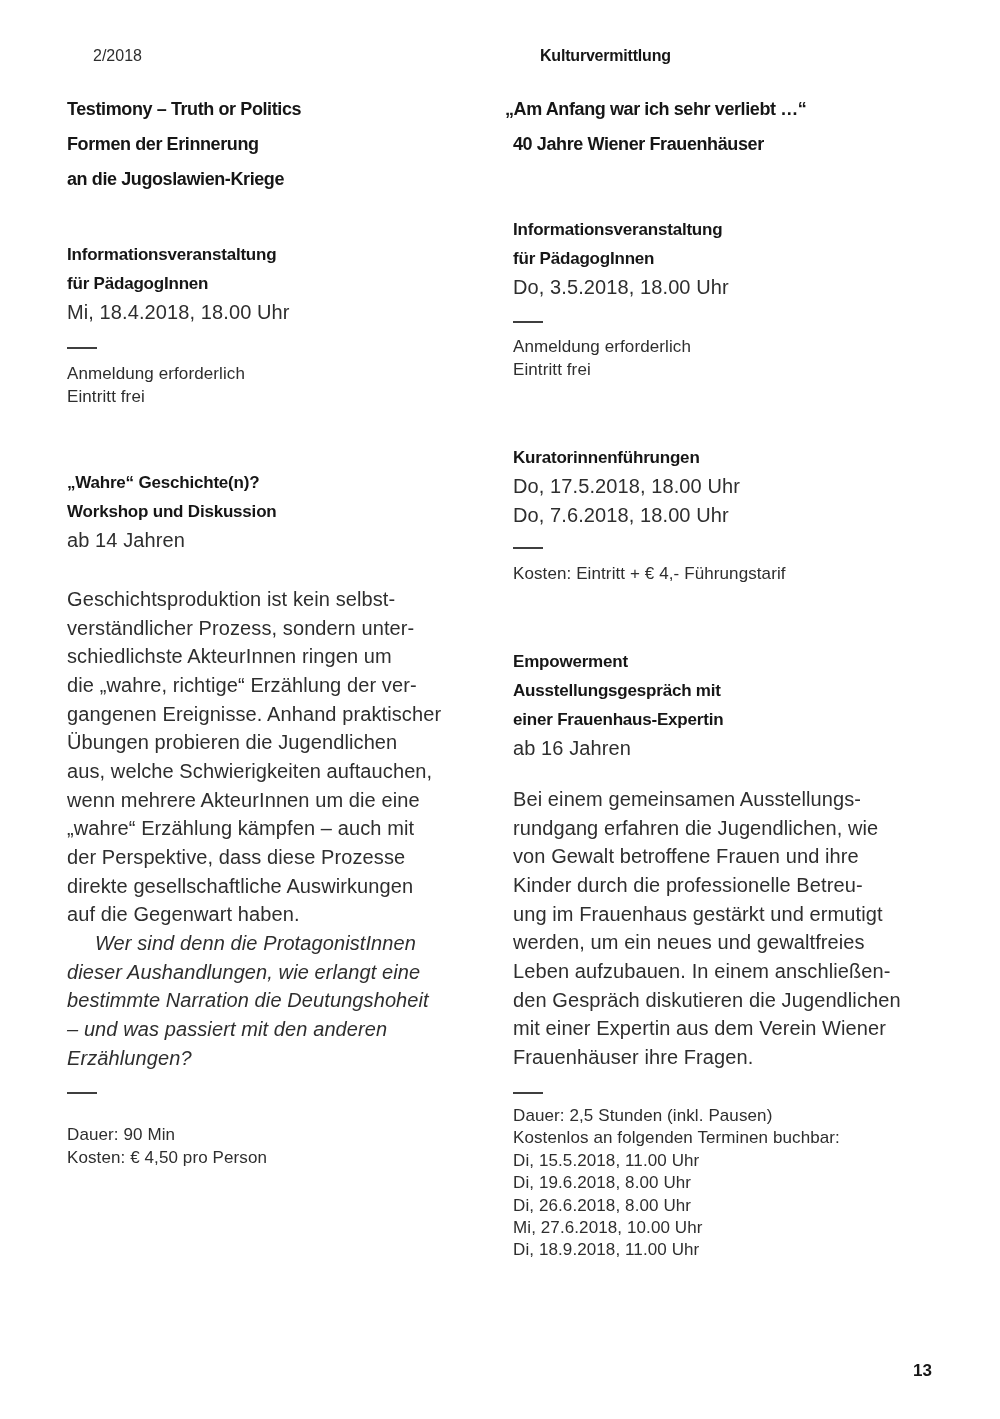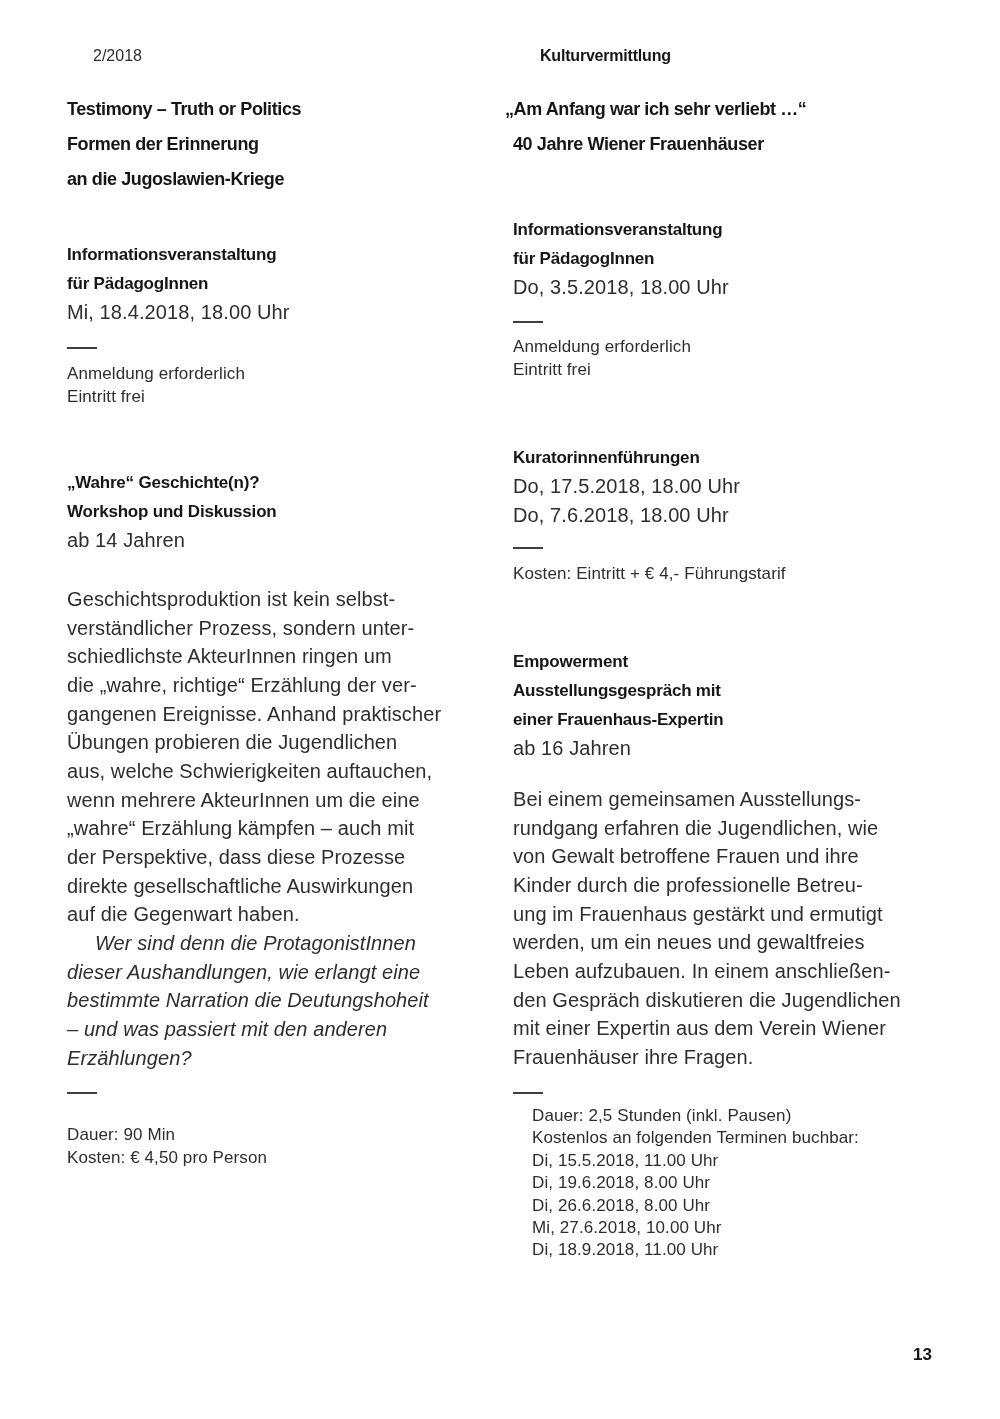--- a/index.html
+++ b/index.html
@@ -71,20 +71,21 @@
   }
   .rule {
     width: 30px;
     height: 2px;
     background: #3f3f3f;
   }
   .pagenum {
     font-size: 17px;
     font-weight: 700;
     color: #161616;
+    margin-top: 16px;
   }
   .hang-quote { text-indent: -8px; }
 </style>
 </head>
 <body>
 
 <div class="page">
 
   <div class="abs meta" style="left:93px; top:46px;">2/2018</div>
   <div class="abs meta-bold" style="left:540px; top:46px;">Kulturvermittlung</div>
@@ -177,21 +178,21 @@
 Kinder durch die professionelle Betreu-
 ung im Frauenhaus gestärkt und ermutigt
 werden, um ein neues und gewaltfreies
 Leben aufzubauen. In einem anschließen-
 den Gespräch diskutieren die Jugendlichen
 mit einer Expertin aus dem Verein Wiener
 Frauenhäuser ihre Fragen.</div>
 
     <div class="abs rule" style="left:0; top:1092px;"></div>
 
-    <div class="abs small-tight pre" style="left:0; top:1105px; width:435px;margin-left:19px;">Dauer: 2,5 Stunden (inkl. Pausen)
+    <div class="abs small-tight pre" style="left:0; top:1105px; width:435px;">Dauer: 2,5 Stunden (inkl. Pausen)
 Kostenlos an folgenden Terminen buchbar:
 Di, 15.5.2018, 11.00 Uhr
 Di, 19.6.2018, 8.00 Uhr
 Di, 26.6.2018, 8.00 Uhr
 Mi, 27.6.2018, 10.00 Uhr
 Di, 18.9.2018, 11.00 Uhr</div>
   </div>
 
   <div class="abs pagenum" style="right:68px; top:1345px;">13</div>
 

